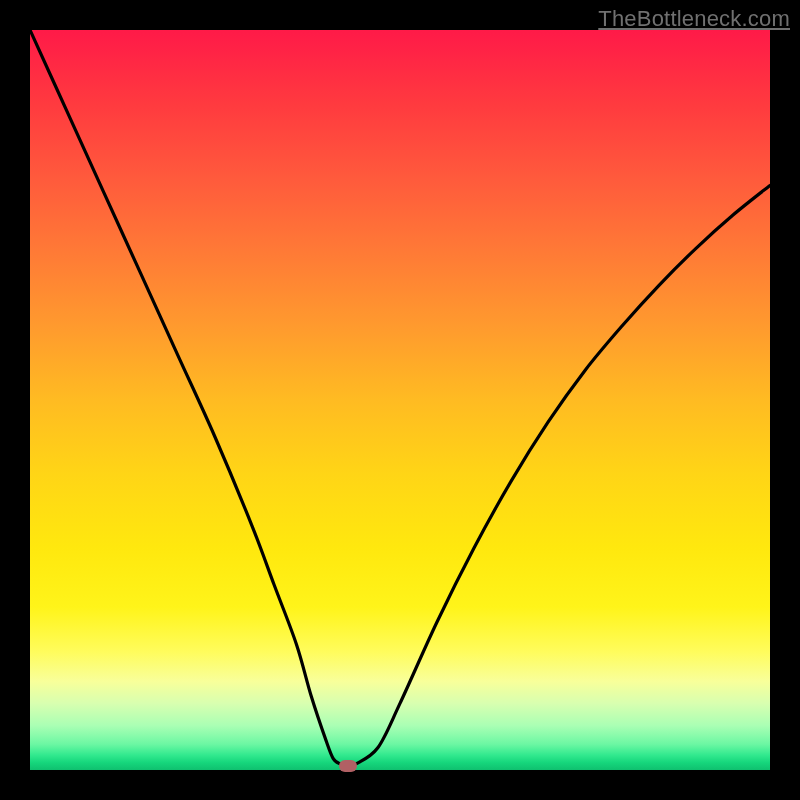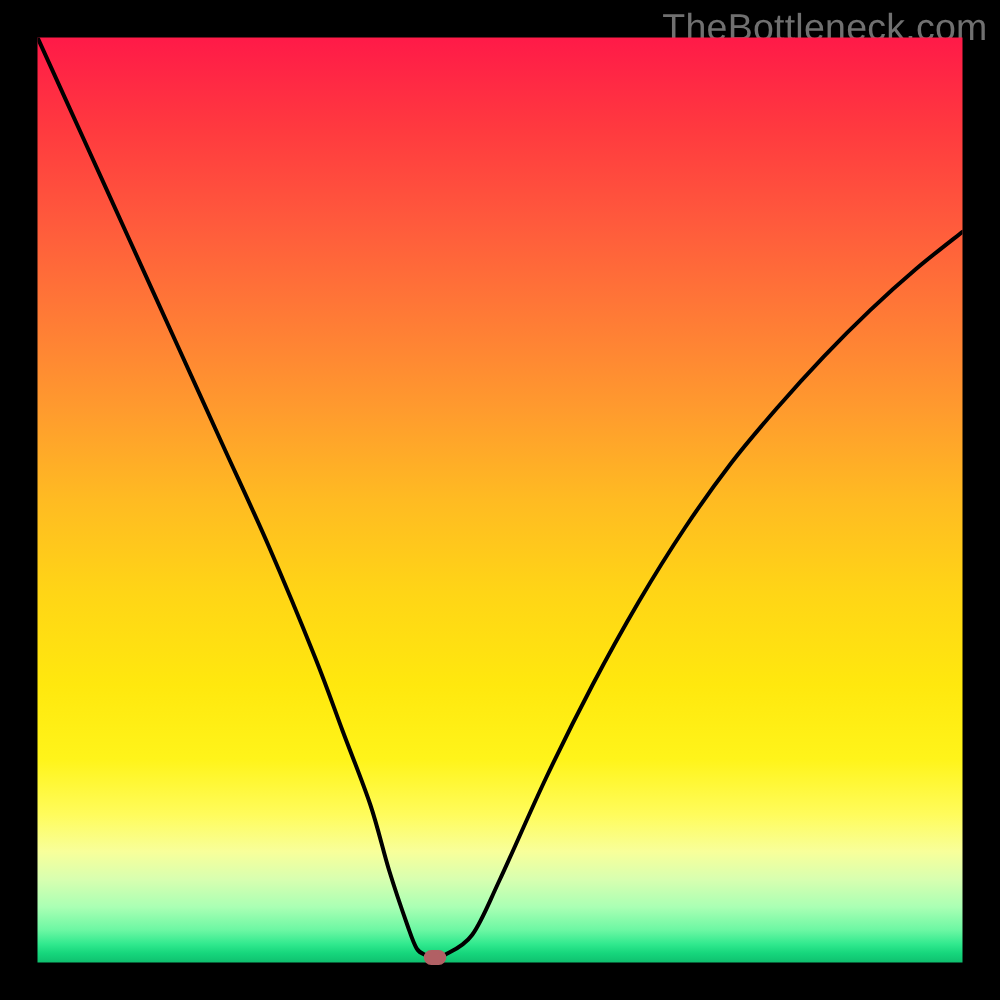--- a/index.html
+++ b/index.html
@@ -43,24 +43,25 @@
       #31e98e 98%,
       #16d67c 99%,
       #0fc06f 100%
     );
   }
   .watermark {
     position: absolute;
     top: 6px;
     right: 10px;
     color: #707070;
-    font-size: 30px;
+    font-size: 22px;
     font-weight: 500;
     letter-spacing: 0.2px;
     user-select: none;
+    text-decoration: underline;
   }
   svg.curve {
     position: absolute;
     left: 0;
     top: 0;
     width: 740px;
     height: 740px;
   }
   .marker {
     position: absolute;

